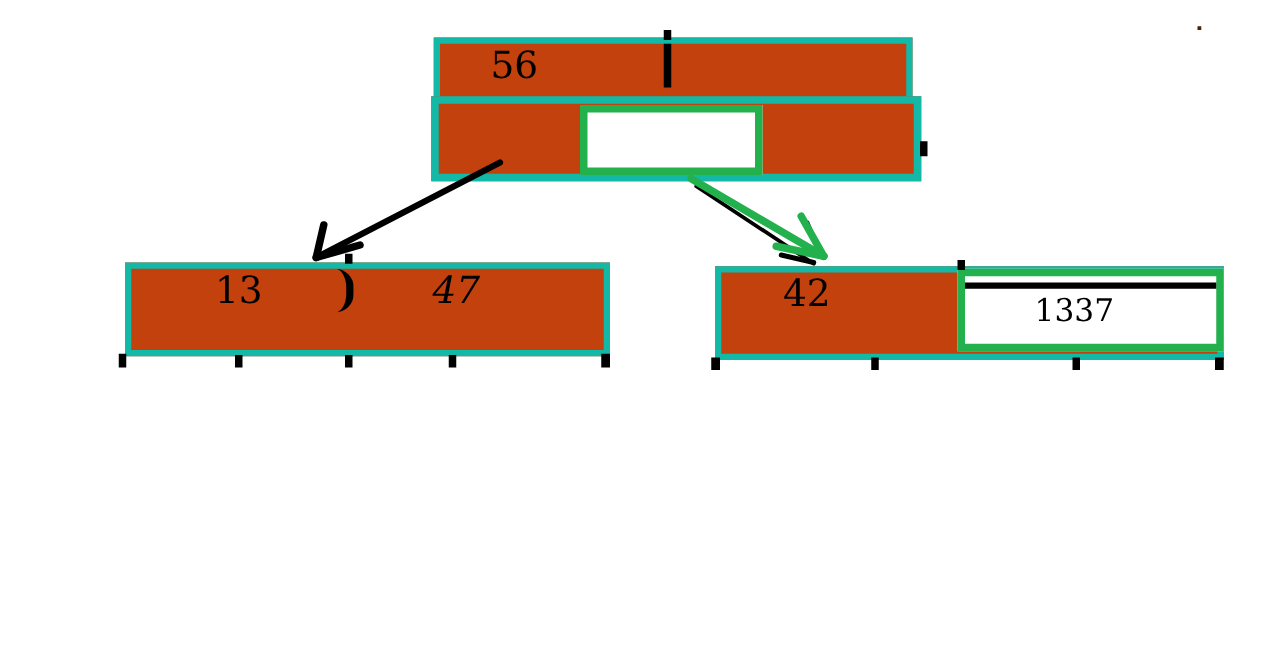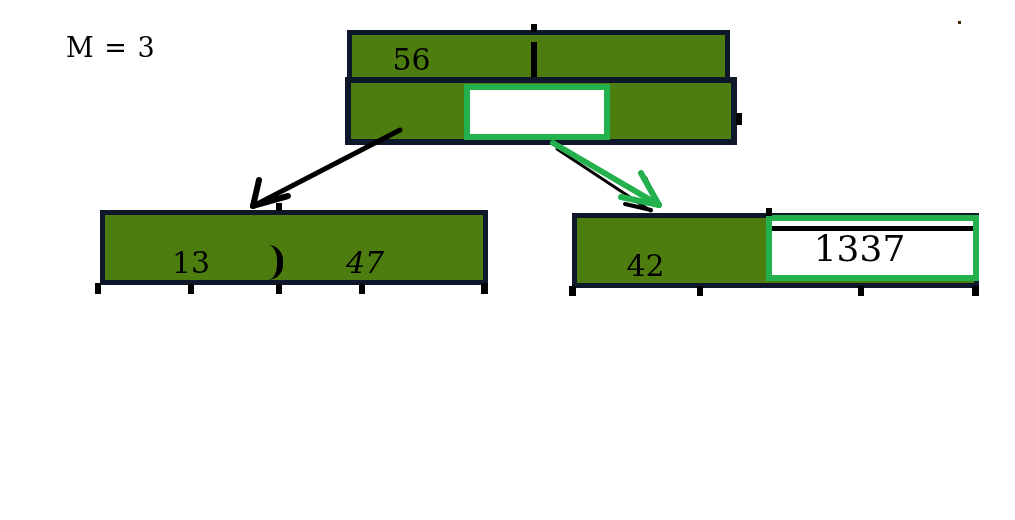--- a/index.html
+++ b/index.html
@@ -10,34 +10,34 @@
     overflow:hidden;
     font-family:"DejaVu Serif","Liberation Serif",serif;
     color:#000;
   }
   .m-label{
     position:absolute;left:66px;top:32px;
     font-size:27px;letter-spacing:1px;
   }
   .node{
     position:absolute;box-sizing:border-box;
-    background:#4d7c0f;border:5px solid #0f172a;
-    display:flex;align-items:flex-end;
+    background:#c2410c;border:5px solid #14b8a6;
+    display:flex;align-items:flex-start;
   }
   .node.thick{border-width:6px;}
   .cell{
     display:flex;align-items:center;justify-content:center;
     font-size:30px;
   }
   .cell.divided{border-right:6px solid #000;}
   .green-box{
     position:absolute;box-sizing:border-box;
     border:6px solid #22B14C;background:#fff;
     display:flex;align-items:center;justify-content:center;
-    font-size:36px;
+    font-size:25px;
   }
   .inner-black-strip{
     position:absolute;left:0;right:0;top:5px;height:5px;background:#000;
   }
   .tick{position:absolute;background:#000;}
   .arrow-layer{position:absolute;left:0;top:0;width:1015px;height:520px;pointer-events:none;}
   .tiny-dot{position:absolute;left:958px;top:21px;width:3px;height:3px;background:#402505;}
 
   
   #root-key-row{left:347px;top:30px;width:383px;height:52px;}
@@ -54,21 +54,20 @@
   #right-key-cell-1{width:189px;}
   #right-key-cell-1 span{transform:translateX(-26px);}
   #right-green-cell{left:766px;top:215px;width:213px;height:66px;}
   #right-green-cell span{transform:translateX(-13px);position:relative;}
 </style>
 </head>
 <body>
 
 <div class="canvas">
 
-  <div class="m-label">M = 3</div>
 
   <div class="tiny-dot"></div>
 
   <div class="node" id="root-key-row">
     <div class="cell divided" id="root-key-cell-1">
       <span>56</span>
     </div>
     <div class="cell" id="root-key-cell-2">
       <span></span>
     </div>

